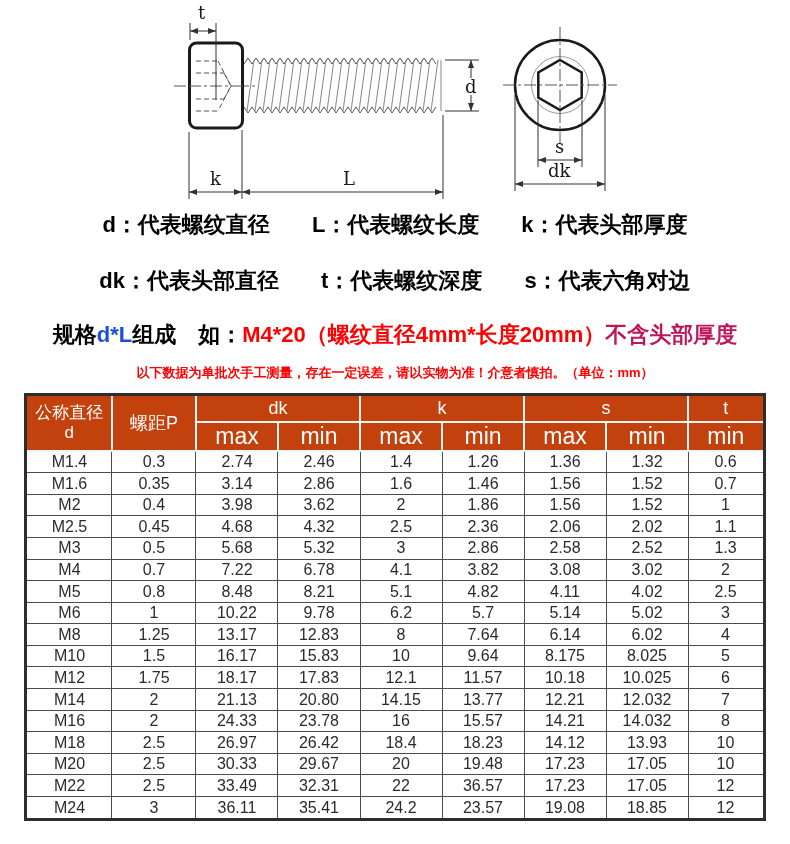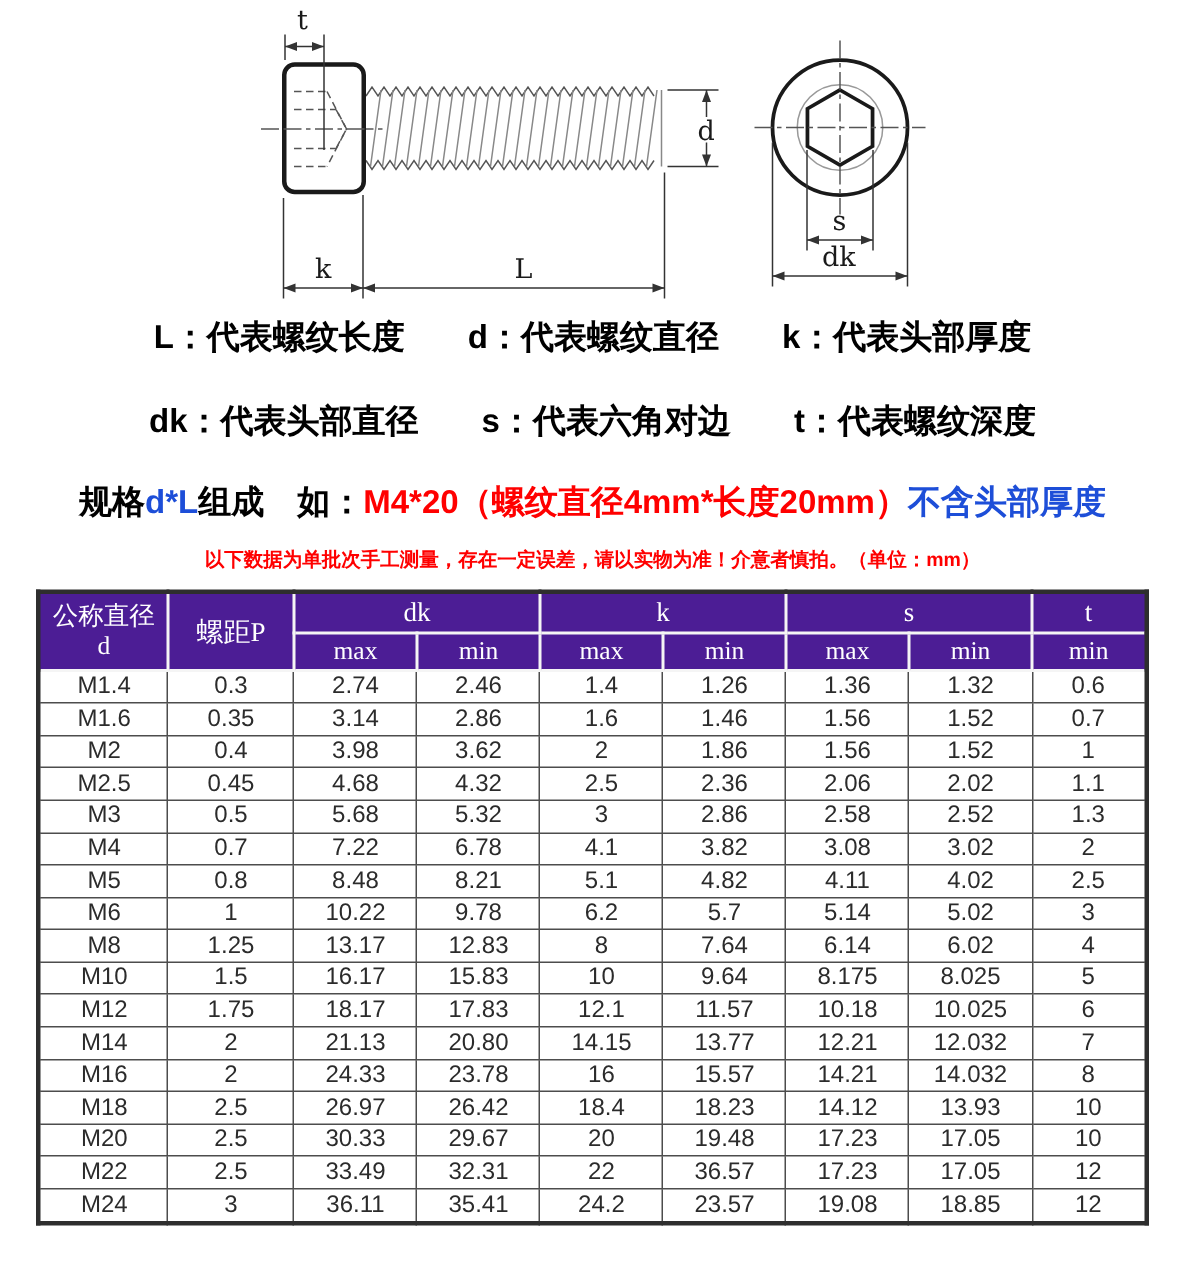--- a/index.html
+++ b/index.html
@@ -49,29 +49,28 @@
   }
   
   table.spec {
     width: 738px;
     margin: 11px auto 0 auto;
     border-collapse: collapse;
     table-layout: fixed;
     border: 3px solid #2e2e2e;
   }
   table.spec thead th {
-    background: #4c1d95;
+    background: #c2410c;
     color: #ffffff;
     font-weight: 400;
     border: 2px solid #f5f5f5;
     padding: 0;
-    font-family: Liberation Serif, serif;
   }
   table.spec thead tr.group-row th { height: 25px; font-size: 18px; }
-  table.spec thead tr.sub-row th   { height: 23px; font-size: 17px; }
+  table.spec thead tr.sub-row th   { height: 23px; font-size: 23px; }
   table.spec thead th .two-line { line-height: 1.15; font-size: 17px; }
   table.spec tbody td {
     border: 1px solid #4d4d4d;
     text-align: center;
     height: 20.6px;
     padding: 0;
     font-size: 16px;
     color: #2b2b2b;
     line-height: 1.1;
     background: #ffffff;
@@ -153,33 +152,33 @@
         <line x1="515" y1="95" x2="515" y2="191"></line>
         <line x1="605" y1="95" x2="605" y2="191"></line>
         <line x1="515" y1="184" x2="605" y2="184"></line>
       </g>
       <path d="M515,184 l8,-3 v6 z M605,184 l-8,-3 v6 z" fill="#333"></path>
       <text class="dim-label" x="548" y="177">dk</text>
     </g>
   </svg>
 
   <div class="legend-row legend-row-1">
+    <span>d：代表螺纹直径</span>
     <span>L：代表螺纹长度</span>
-    <span>d：代表螺纹直径</span>
     <span>k：代表头部厚度</span>
   </div>
 
   <div class="legend-row legend-row-2">
     <span>dk：代表头部直径</span>
+    <span>t：代表螺纹深度</span>
     <span>s：代表六角对边</span>
-    <span>t：代表螺纹深度</span>
   </div>
 
   <div class="spec-line">
-    <span style="color: rgb(0, 0, 0); text-align: right;">规格</span><span style="color: #1d4ed8;">d*L</span><span style="color: rgb(0, 0, 0); text-align: right;">组成　如：</span><span style="color: rgb(255, 0, 0);">M4*20（螺纹直径4mm*长度20mm）</span><span style="color: #1d4ed8; margin-top: 44px;">不含头部厚度</span>
+    <span style="color: rgb(0, 0, 0); text-align: right;">规格</span><span style="color: #1d4ed8;">d*L</span><span style="color: rgb(0, 0, 0); text-align: right;">组成　如：</span><span style="color: rgb(255, 0, 0);">M4*20（螺纹直径4mm*长度20mm）</span><span style="color: #be185d; margin-top: 44px;">不含头部厚度</span>
   </div>
 
   <div class="note-line" style="color: rgb(255, 0, 0);">以下数据为单批次手工测量，存在一定误差，请以实物为准！介意者慎拍。（单位：mm）</div>
 
   <table class="spec">
     <colgroup>
       <col style="width:86px">
         <col style="width:84px">
       <col style="width:82px">
         <col style="width:82px">

